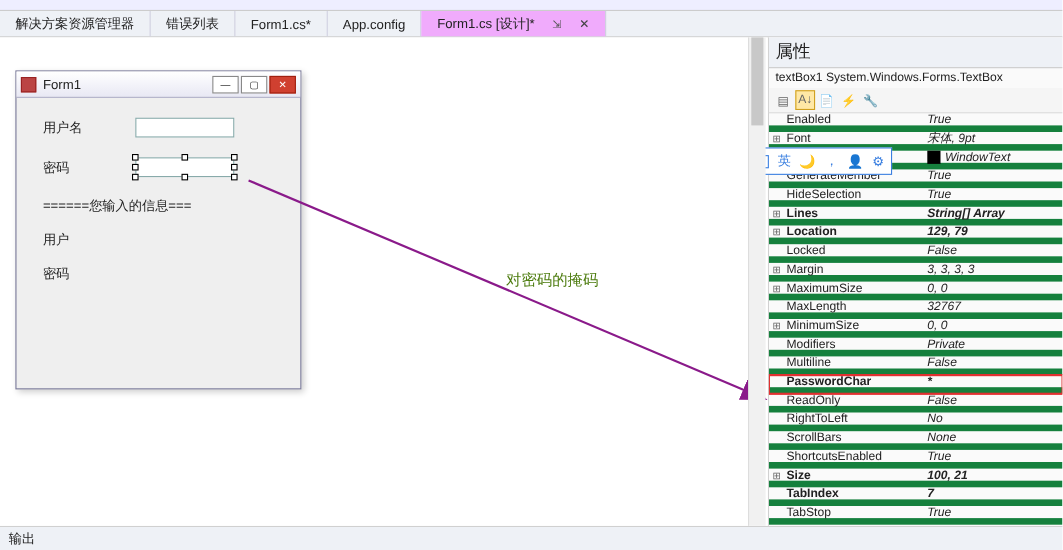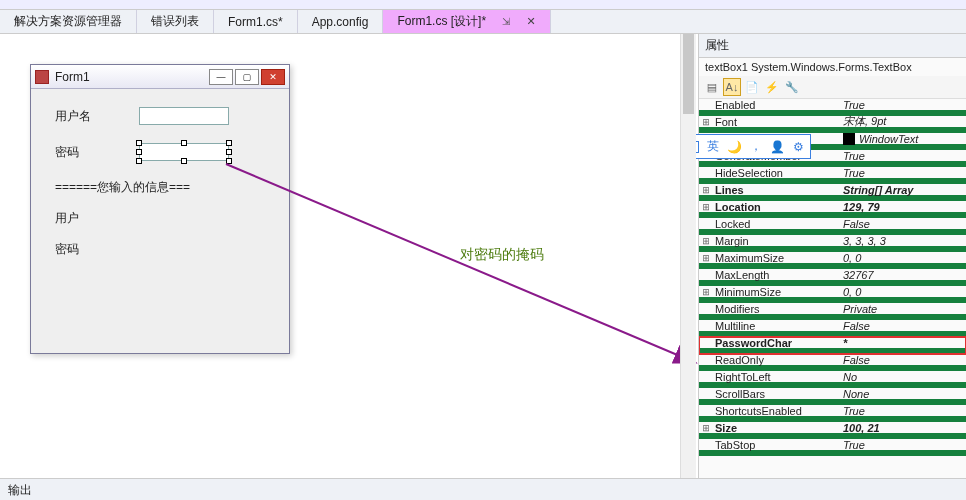--- a/index.html
+++ b/index.html
@@ -6,35 +6,35 @@
   body { background: #fff; font-size: 12px; color: #222; width: 966px; height: 500px; overflow: hidden; position: relative; }
   .top-toolbar { height: 10px; border-bottom: 1px solid #ccc; background: #eef; padding-left: 50px; overflow: hidden; }
   .tabs { display: flex; height: 24px; background: #eef1f6; border-bottom: 1px solid #ccc; }
   .tab { padding: 4px 14px; border-right: 1px solid #d0d0e0; color: #222; cursor: pointer; display: flex; align-items: center; gap: 6px; }
   .tab.active { background: #f0abfc; gap: 16px; }
   .tab .pin { font-size: 10px; color: #555; }
   .tab .close { font-size: 11px; color: #444; }
   .main { display: flex; height: calc(500px - 10px - 24px - 22px); }
   .design-area { flex: 1; position: relative; background: #fff; }
   .props-panel { width: 268px; border-left: 1px solid #ccc; background: #fafafa; display: flex; flex-direction: column; }
-  .props-title { background: #eef1f6; border-bottom: 1px solid #ccc; padding: 3px 6px; font-weight: normal; font-size: 12px; }
+  .props-title { background: #eef1f6; border-bottom: 1px solid #ccc; padding: 3px 6px; font-weight: normal; font-size: 16px; }
   .props-object { padding: 3px 6px; font-size: 11px; }
   .props-object .bold { font-weight: normal; margin-top: 20px; }
   .props-toolbar { display: flex; gap: 2px; padding: 2px 4px; border-bottom: 1px solid #ddd; background: #f5f5f5; }
   .props-toolbar .tbtn { width: 18px; height: 18px; border: 1px solid transparent; display: flex; align-items: center; justify-content: center; font-size: 11px; color: #666; }
   .props-toolbar .tbtn.sel { background: #ffe8a6; border: 1px solid #d0a020; }
   .props-grid { flex: 1; overflow-y: auto; font-size: 11px; }
   .props-row { display: flex; border-bottom: 6px solid #15803d; height: 17px; align-items: center; }
   .props-row .exp { width: 14px; text-align: center; color: #666; font-size: 9px; }
   .props-row .name { width: 126px; padding-left: 2px; }
   .props-row .val { flex: 1; padding-left: 4px; display: flex; align-items: center; gap: 4px; font-style: italic; }
   .props-row.bold .name, .props-row.bold .val { font-weight: bold; }
   .props-row.highlighted { outline: 2px solid #e03030; outline-offset: -1px; }
   .color-swatch { width: 12px; height: 12px; background: #000; display: inline-block; }
-  .form-designer { position: absolute; left: 30px; top: 30px; width: 260px; height: 290px; border: 1px solid #7a7a9a; background: #efefef; box-shadow: 2px 2px 6px rgba(0,0,0,0.2); }
+  .form-designer { position: absolute; left: 14px; top: 30px; width: 260px; height: 290px; border: 1px solid #7a7a9a; background: #efefef; box-shadow: 2px 2px 6px rgba(0,0,0,0.2); }
   .form-titlebar { height: 24px; background: linear-gradient(#fff,#e8e8f4); border-bottom: 1px solid #b0b0c8; display: flex; align-items: center; padding: 0 4px; }
   .form-titlebar .ficon { width: 14px; height: 14px; background: #b44; margin-right: 6px; border: 1px solid #922; }
   .form-titlebar .ftxt { flex: 1; font-size: 12px; }
   .wbtn { width: 24px; height: 16px; border: 1px solid #888; margin-left: 2px; display: flex; align-items: center; justify-content: center; font-size: 9px; background: #fff; }
   .wbtn.close { background: #d04030; color: #fff; border-color: #a02010; }
   .form-body { padding: 18px 24px; }
   .frow { display: flex; align-items: center; margin-bottom: 18px; gap: 34px; }
   .frow .lbl { width: 50px; font-size: 12px; }
   .tbox { width: 90px; height: 18px; background: #fff; border: 1px solid #8aa; }
   .tbox.sel { position: relative; }
@@ -283,20 +283,27 @@
             <span>True</span>
           </span>
         </div>
         <div class="props-row bold">
           <span class="exp">⊞</span>
           <span class="name">Size</span>
           <span class="val">
             <span>100, 21</span>
           </span>
         </div>
+        <div class="props-row bold">
+          <span class="exp"></span>
+          <span class="name">TabIndex</span>
+          <span class="val">
+            <span>7</span>
+          </span>
+        </div>
         <div class="props-row">
           <span class="exp"></span>
           <span class="name">TabStop</span>
           <span class="val">
             <span>True</span>
           </span>
         </div>
       </div>
   </div>
 </div>

